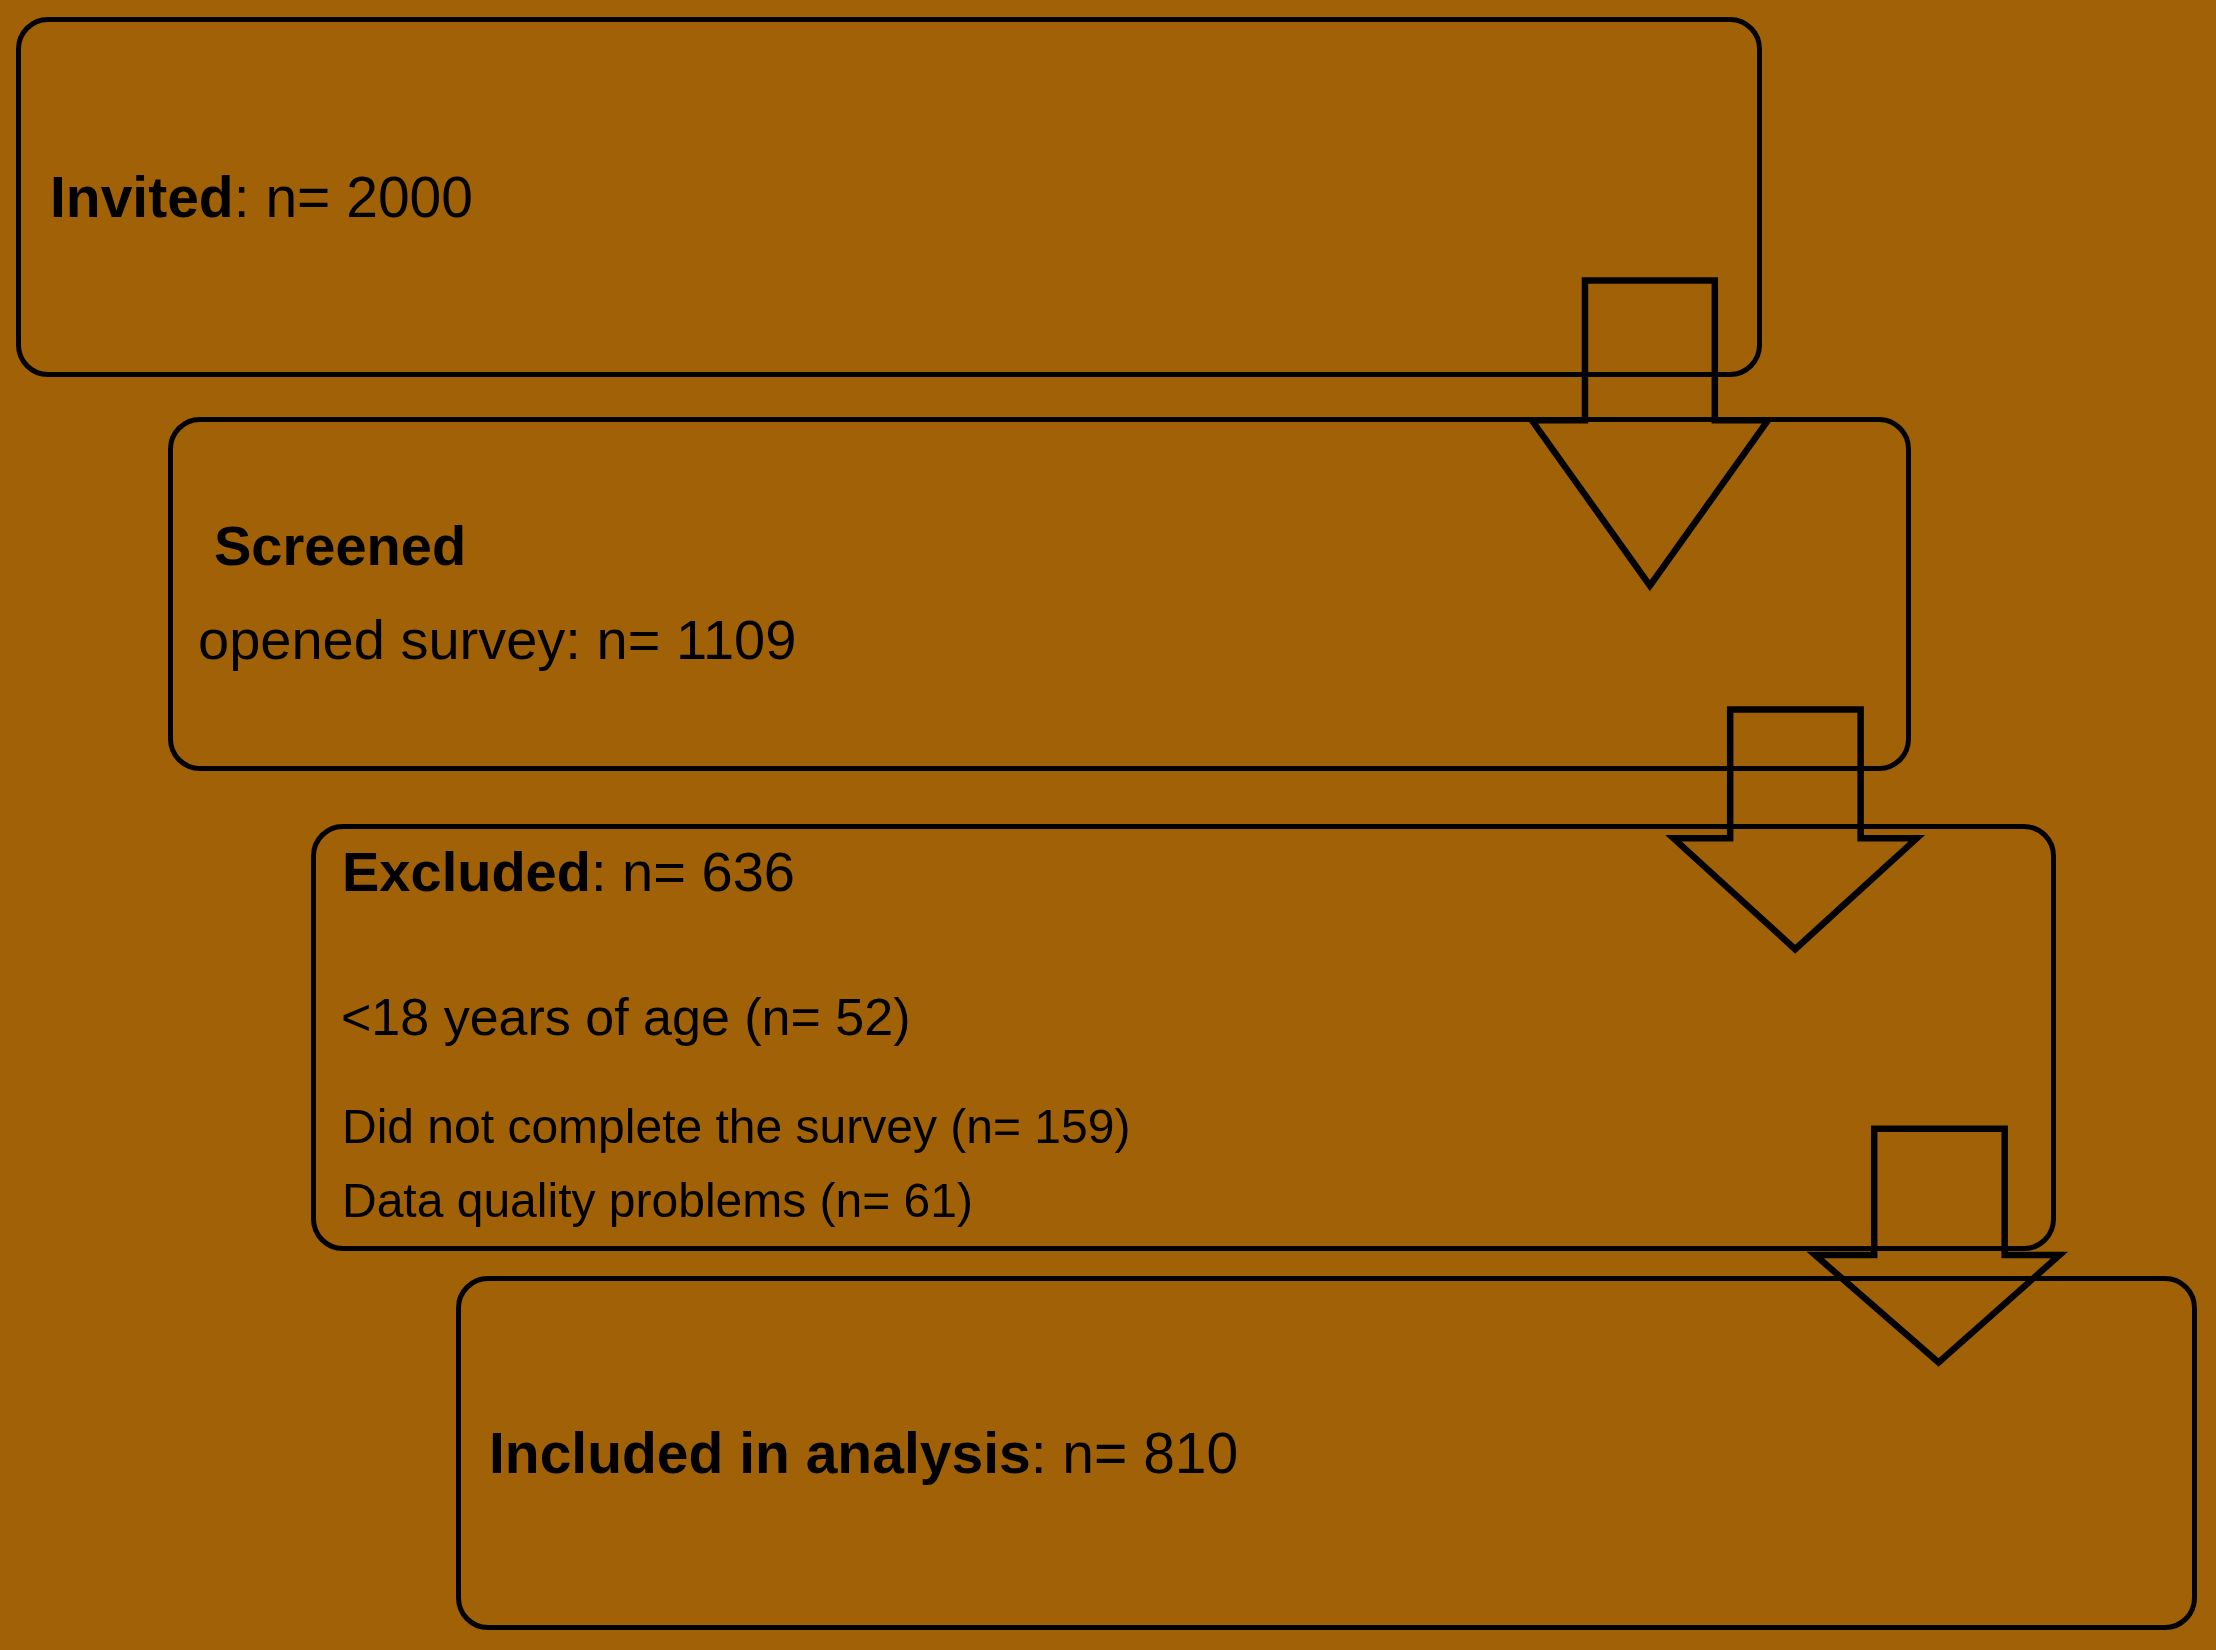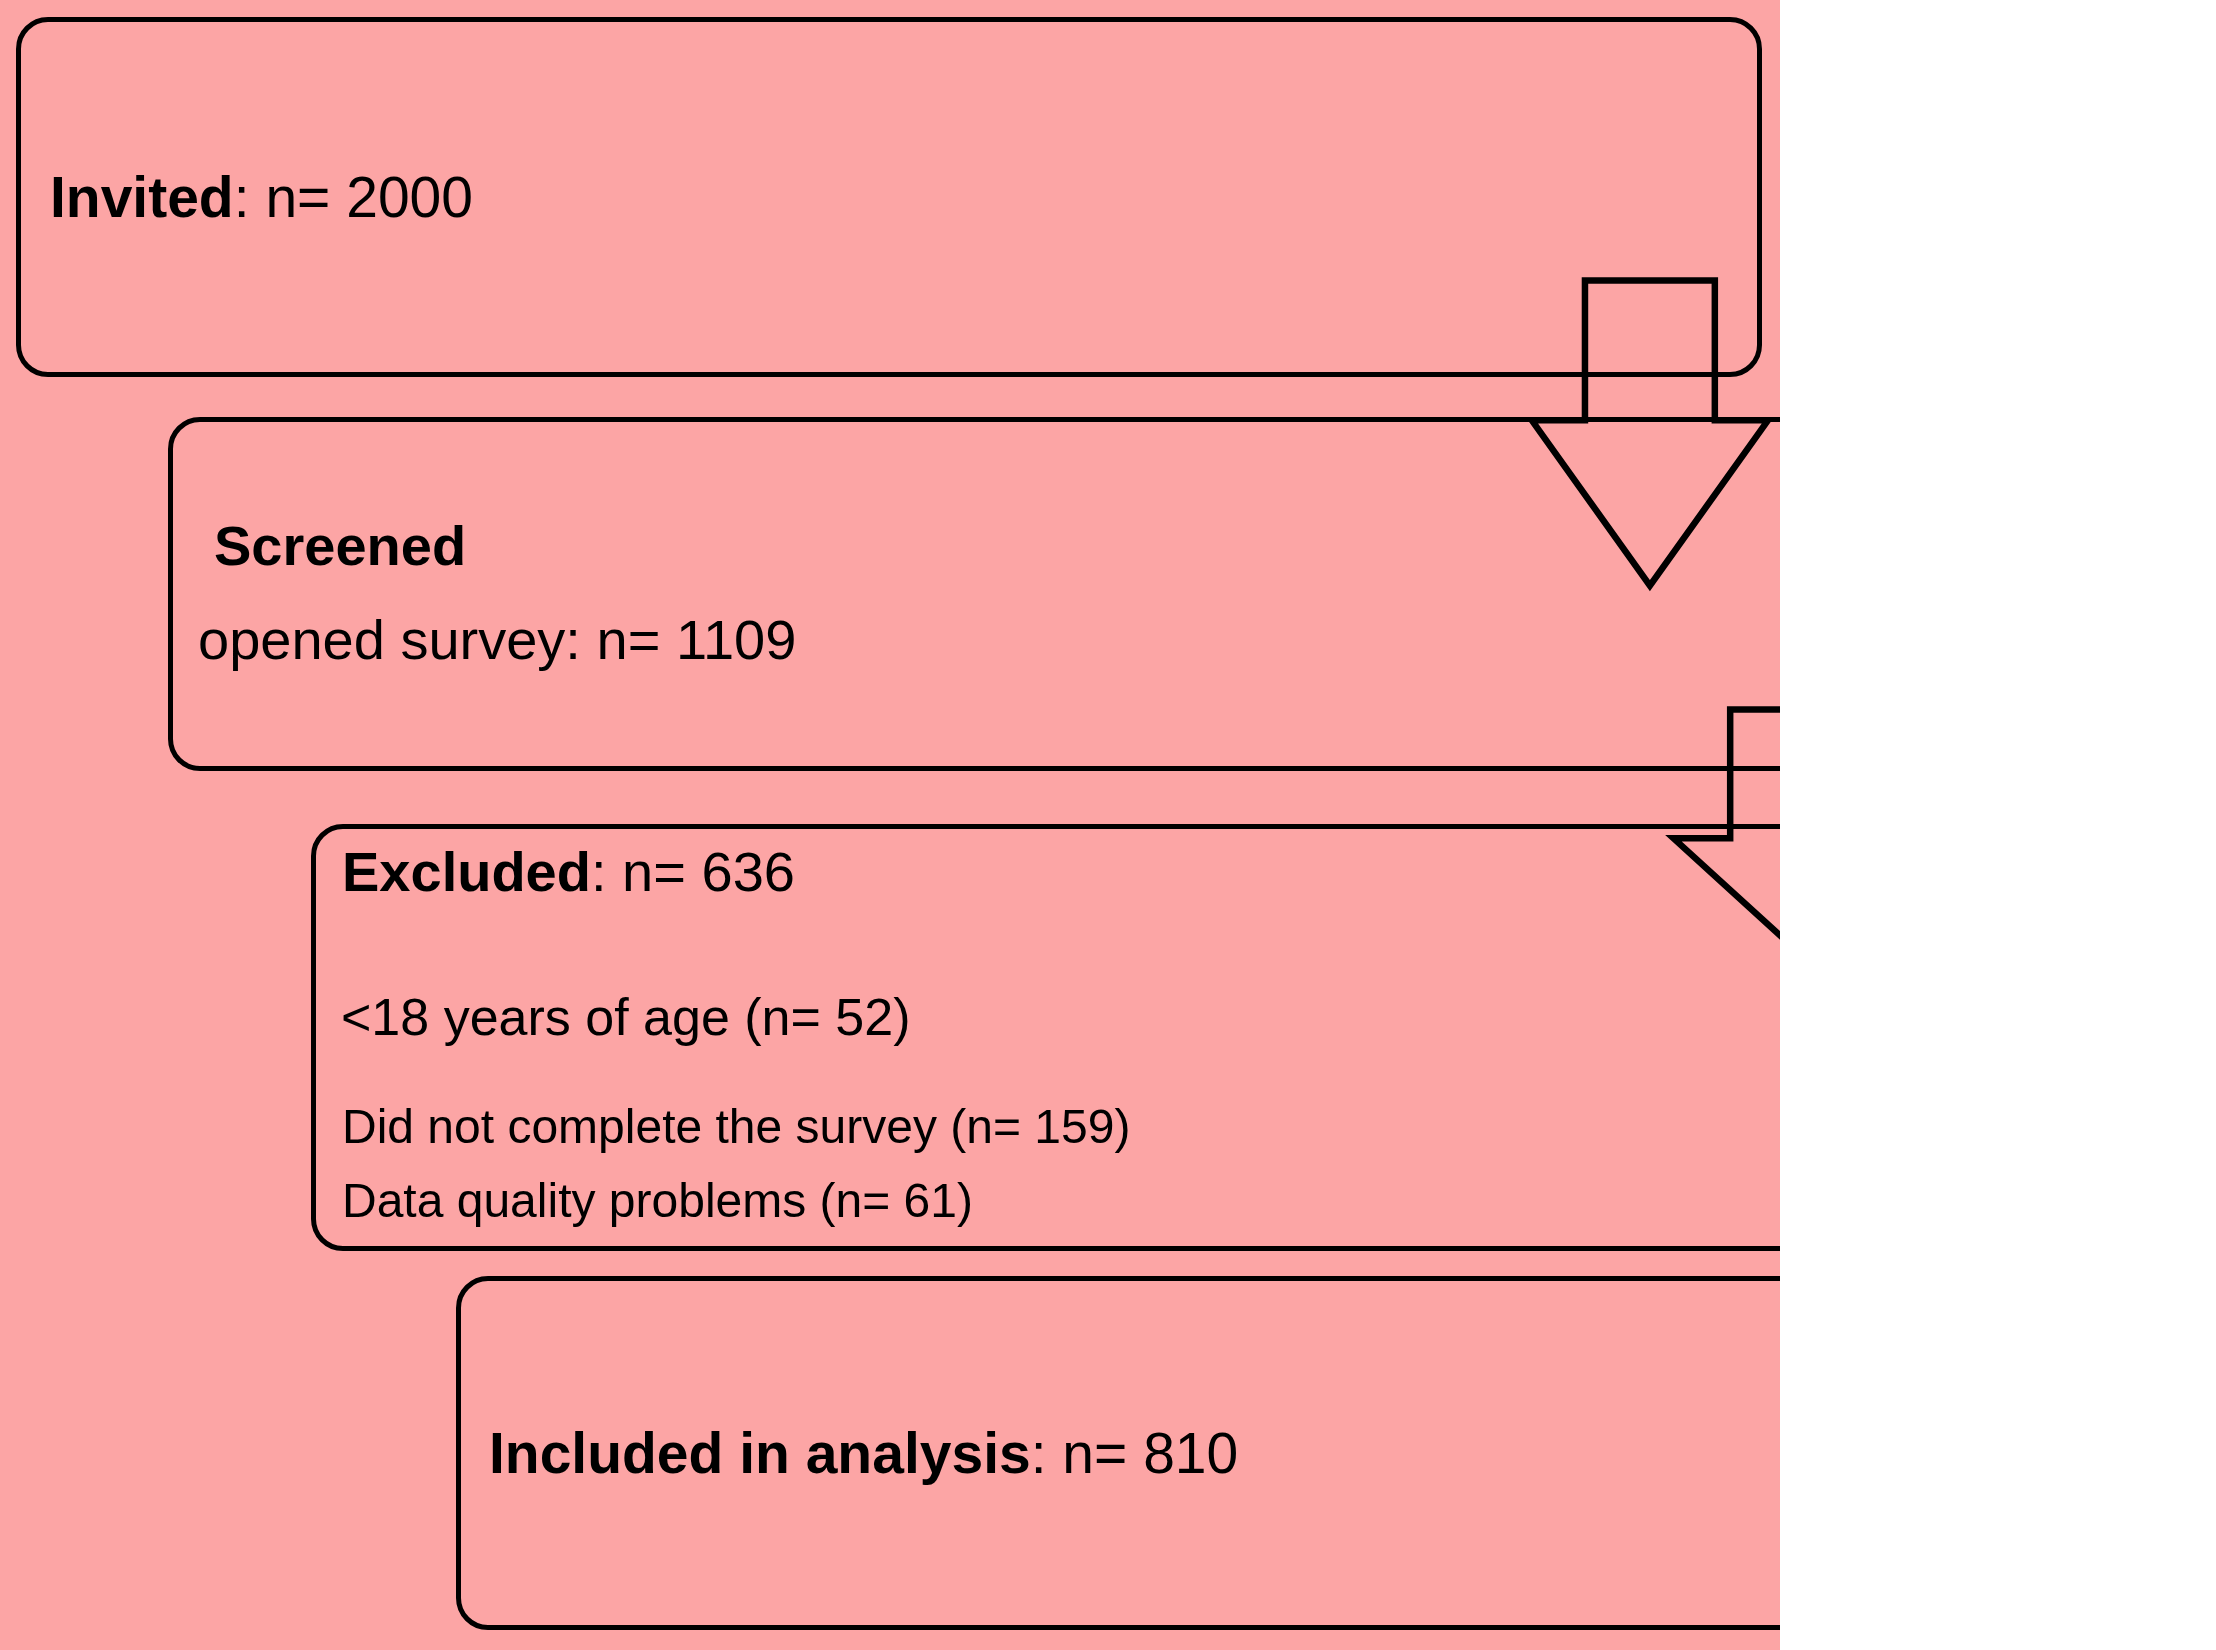--- a/index.html
+++ b/index.html
@@ -2,23 +2,23 @@
 <html style="font-size:9.4px"><head>
 <meta charset="utf-8">
 <style>
   html, body {
     margin: 0;
     padding: 0;
     background: #ffffff;
   }
   .canvas {
     position: relative;
-    width: 1780px;
+    width: 2216px;
     height: 1650px;
-    background: #fca5a5;
+    background: #a16207;
     overflow: hidden;
     font-family: "Liberation Sans", sans-serif;
     color: #000000;
   }
   .box {
     position: absolute;
     box-sizing: border-box;
     border: 5.9px solid #000000;
     border-radius: 32px;
     background: transparent;

